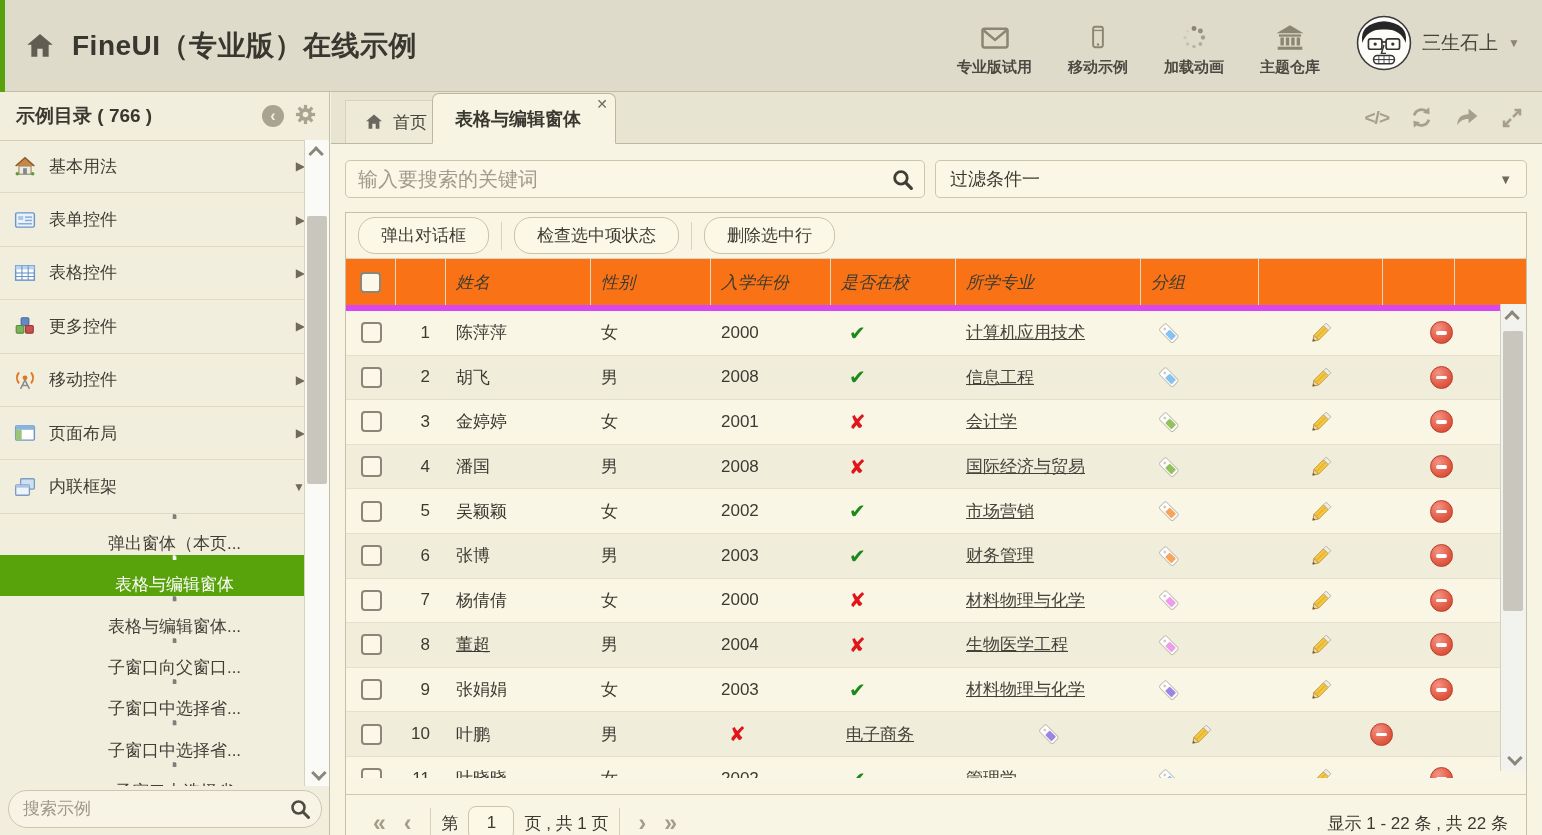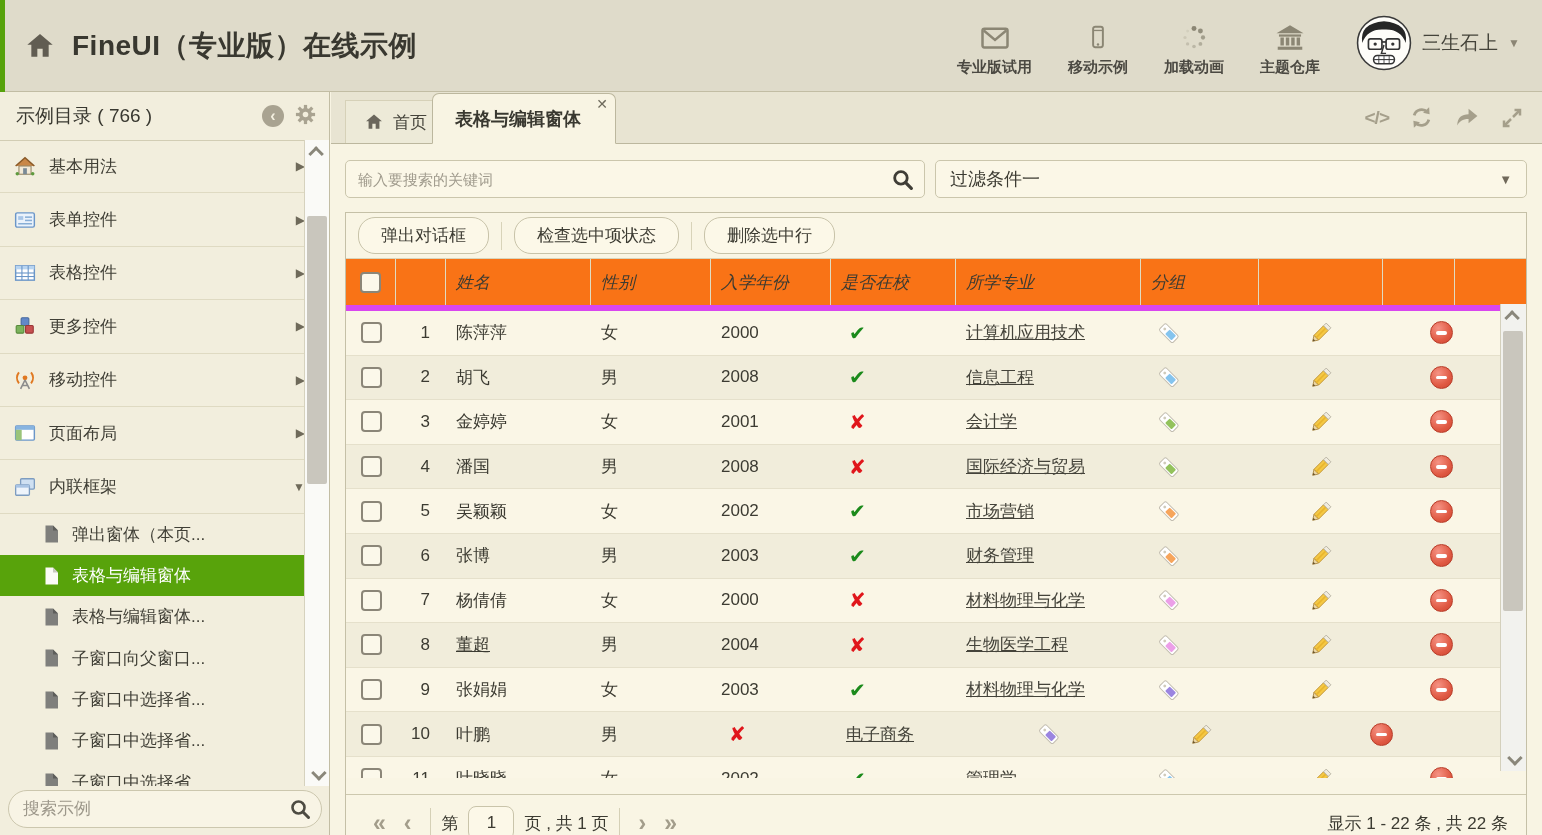--- a/index.html
+++ b/index.html
@@ -15,32 +15,32 @@
   .action{display:flex;flex-direction:column;align-items:center;gap:3px;cursor:pointer;color:#8b8674;}
   .action .lbl{font-size:15px;color:#4b4942;white-space:nowrap;font-weight:bold;}
   .userbox{display:flex;align-items:center;gap:10px;margin-bottom:6px;}
   .avatar{width:56px;height:56px;}
   .username{font-size:19px;color:#44433a;}
   .ucaret{font-size:12px;color:#8b8574;}
   
   .sidebar{position:absolute;left:0;top:92px;width:330px;height:743px;background:#f2eedd;
            border-right:1px solid #c2bda4;box-sizing:border-box;}
   .cat-head{height:48px;border-bottom:1px solid #d2cdb4;display:flex;align-items:center;padding:0 12px 0 16px;}
-  .cat-title{font-weight:normal;font-size:19px;color:#393830;}
+  .cat-title{font-weight:bold;font-size:19px;color:#393830;}
   .cat-icons{margin-left:auto;display:flex;gap:10px;align-items:center;}
   .backbtn{width:22px;height:22px;border-radius:50%;background:#a9a391;color:#f4f0e0;font-weight:bold;
            display:flex;align-items:center;justify-content:center;font-size:16px;line-height:1;}
   .menu{position:absolute;top:48px;left:0;width:305px;bottom:49px;overflow:hidden;}
   .nav-item{height:53.4px;display:flex;align-items:center;padding:0 0 0 14px;
             border-bottom:1px solid #dfdac2;box-sizing:border-box;cursor:pointer;}
   .nav-icon{width:22px;height:22px;margin-right:13px;flex:none;}
   .nav-label{font-size:17px;color:#403f36;}
   .nav-arrow{margin-left:auto;color:#6f6a5a;font-size:12px;}
   .sub-item{height:41.3px;display:flex;align-items:center;padding-left:44px;gap:13px;font-size:17px;
-            color:#403f36;cursor:pointer;box-sizing:border-box;}
+            color:#403f36;cursor:pointer;box-sizing:border-box;flex-direction:column;}
   .sub-item[data-active="true"]{background:#58a30b;color:#fff;}
   .doc-body{fill:#7f7f7c;} .doc-fold{fill:#5e5e5b;}
   .sub-item[data-active="true"] .doc-body{fill:#fbfbf6;}
   .sub-item[data-active="true"] .doc-fold{fill:#c9c9c0;}
   .sb-scroll{position:absolute;top:48px;right:0;width:25px;bottom:49px;background:#fafaf7;
              border-left:1px solid #d6d2be;box-sizing:border-box;}
   .vs-btn{height:24px;display:flex;align-items:center;justify-content:center;cursor:pointer;}
   .chev{width:8px;height:8px;border-left:3px solid #8a877a;border-top:3px solid #8a877a;}
   .chev.up{transform:rotate(45deg) translateY(2px);}
   .chev.down{transform:rotate(225deg) translateY(2px);}
@@ -63,21 +63,21 @@
             border:1px solid #bcb79e;border-bottom:1px solid #f8f4e3;border-radius:7px 7px 0 0;
             font-weight:bold;font-size:18px;display:flex;align-items:center;box-sizing:border-box;
             cursor:pointer;color:#393830;}
   .tab-close{position:absolute;top:2px;right:7px;font-size:14px;font-weight:bold;color:#6e6a5c;cursor:pointer;}
   .tab-tools{position:absolute;right:18px;top:0;height:51px;display:flex;align-items:center;gap:20px;color:#a59f8b;}
   .tool{cursor:pointer;display:flex;align-items:center;}
   .tool-code{font-weight:bold;font-size:19px;letter-spacing:-1px;}
   .content{position:absolute;top:51px;left:0;right:0;bottom:0;}
   .kw-wrap{position:absolute;left:14px;top:17px;width:580px;height:38px;}
   .kw-wrap input{width:100%;height:100%;box-sizing:border-box;border:1px solid #cbc6ac;border-radius:5px;
-        background:#fbf7e7;padding:0 44px 0 12px;font-size:15px;color:#3c3b32;outline:none;font-family:inherit;}
+        background:#fbf7e7;padding:0 44px 0 12px;font-size:20px;color:#3c3b32;outline:none;font-family:inherit;}
   .kw-wrap input::placeholder{color:#a09b8d;}
   .kw-mag{position:absolute;right:10px;top:7px;}
   .filter{position:absolute;left:604px;top:17px;width:592px;height:38px;border:1px solid #cbc6ac;
         border-radius:5px;background:#fbf7e7;display:flex;align-items:center;padding:0 14px;
         box-sizing:border-box;font-size:18px;cursor:pointer;}
   .filter .fcaret{margin-left:auto;color:#70695a;font-size:13px;}
   .panel{position:absolute;left:14px;top:69px;width:1182px;height:640px;border:1px solid #c5c0a7;
         background:#f9f5e4;box-sizing:border-box;}
   .toolbar{height:45px;display:flex;align-items:center;padding-left:12px;border-bottom:1px solid #d9d4ba;}
   .btn{height:35px;padding:0 22px;border:1px solid #c8c3a9;border-radius:17px;background:#fcf8e8;

